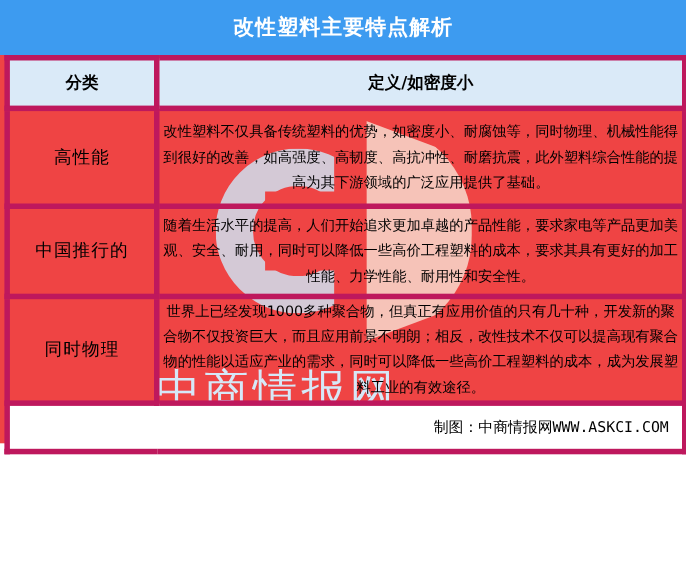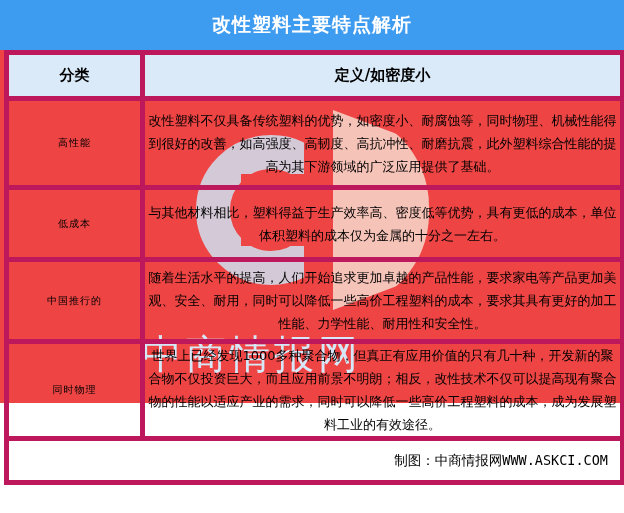--- a/index.html
+++ b/index.html
@@ -117,21 +117,21 @@
     background: #daeaf8;
     height: 41px;
     font-size: 15px;
     font-weight: bold;
     color: #000000;
     font-family: "DejaVu Sans", "Liberation Sans", sans-serif;
   }
 
   td.cat {
     text-align: center;
-    font-size: 10px;
+    font-size: 16px;
     color: #000000;
     background: transparent;
     font-family: Liberation Mono, monospace;
     letter-spacing: 1px;
   }
   td.desc {
     text-align: center;
     font-size: 13px;
     line-height: 23px;
     color: #000000;
@@ -181,24 +181,20 @@
         <tr>
           <th>分类</th>
           <th>定义/如密度小</th>
         </tr>
       </thead>
       <tbody>
         <tr class="r1">
           <td class="cat">高性能</td>
           <td class="desc">改性塑料不仅具备传统塑料的优势，如密度小、耐腐蚀等，同时物理、机械性能得到很好的改善，如高强度、高韧度、高抗冲性、耐磨抗震，此外塑料综合性能的提高为其下游领域的广泛应用提供了基础。</td>
         </tr>
-        <tr class="r2">
-          <td class="cat">低成本</td>
-          <td class="desc">与其他材料相比，塑料得益于生产效率高、密度低等优势，具有更低的成本，单位体积塑料的成本仅为金属的十分之一左右。</td>
-        </tr>
         <tr class="r4">
           <td class="cat">中国推行的</td>
           <td class="desc">随着生活水平的提高，人们开始追求更加卓越的产品性能，要求家电等产品更加美观、安全、耐用，同时可以降低一些高价工程塑料的成本，要求其具有更好的加工性能、力学性能、耐用性和安全性。</td>
         </tr>
         <tr class="r5">
           <td class="cat">同时物理</td>
           <td class="desc">世界上已经发现1000多种聚合物，但真正有应用价值的只有几十种，开发新的聚合物不仅投资巨大，而且应用前景不明朗；相反，改性技术不仅可以提高现有聚合物的性能以适应产业的需求，同时可以降低一些高价工程塑料的成本，成为发展塑料工业的有效途径。</td>
         </tr>
         <tr class="footer-row">
           <td colspan="2">制图：中商情报网WWW.ASKCI.COM</td>

